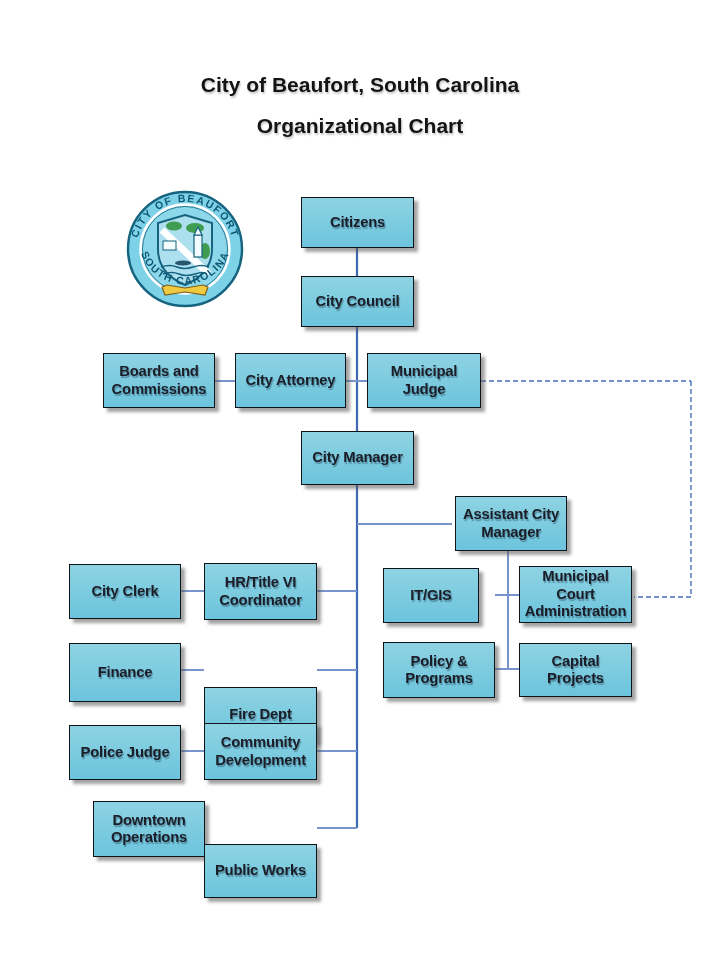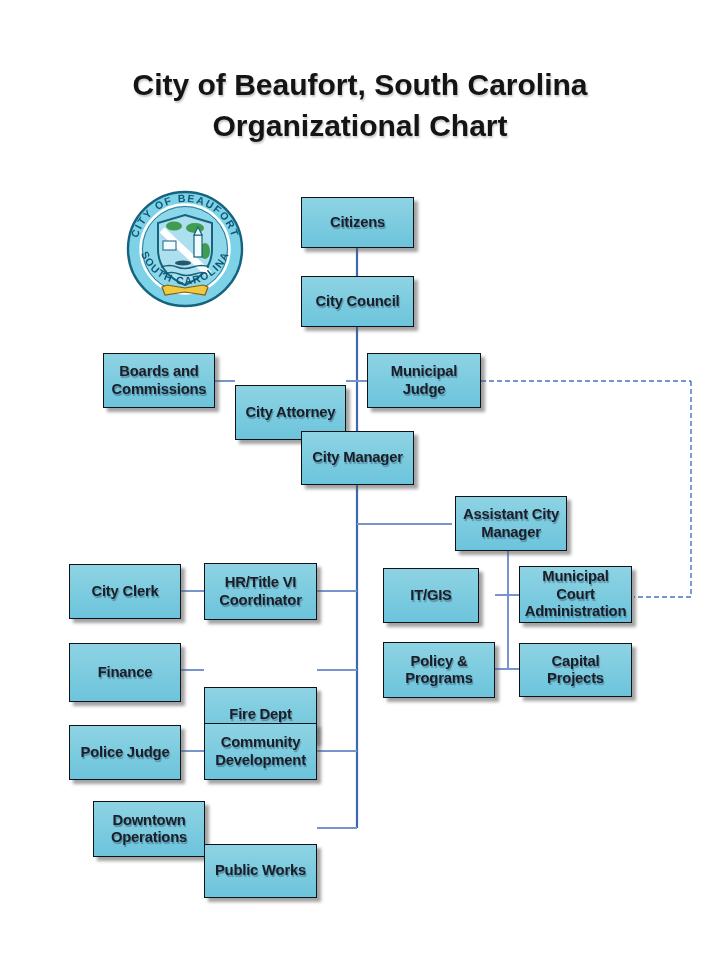--- a/index.html
+++ b/index.html
@@ -2,21 +2,21 @@
 <html><head>
 <meta charset="utf-8">
 <style>
   html,body{margin:0;padding:0;background:#ffffff;}
   #canvas{
     position:relative;width:720px;height:960px;background:#ffffff;overflow:hidden;
     font-family:"Liberation Sans", sans-serif;
   }
   #title{
     position:absolute;top:64px;left:0;width:720px;text-align:center;
-    font-size:30px;line-height:41px;font-weight:600;color:#141414;
+    font-size:21px;line-height:41px;font-weight:600;color:#141414;
     text-shadow:1px 2px 2px rgba(0,0,0,0.22);
   }
   .box{
     position:absolute;box-sizing:border-box;
     background:linear-gradient(#8ed3e3,#6cc4dc);
     border:1.6px solid #0d1319;
     box-shadow:4px 4px 3px rgba(90,90,90,0.55);
     display:flex;align-items:center;justify-content:center;
     text-align:center;white-space:pre-line;
     font-weight:700;font-size:14.8px;line-height:1.18;letter-spacing:-0.2px;
@@ -93,21 +93,21 @@
     <text font-size="10.5" font-weight="bold" fill="#0f5875" letter-spacing="1.4">
       <textPath href="#arcBottom" startOffset="50%" text-anchor="middle">SOUTH CAROLINA</textPath>
     </text>
   </svg>
 
   <div id="boxes">
       <div class="box" style="left: 301px; top: 197px; width: 113px; height: 51px;">Citizens</div>
       <div class="box" style="left: 301px; top: 276px; width: 113px; height: 51px;">City Council</div>
       <div class="box" style="left: 103px; top: 353px; width: 112px; height: 55px;">Boards and
 Commissions</div>
-      <div class="box" style="left: 235px; top: 353px; width: 111px; height: 55px; margin-top: 32px;">City Attorney</div>
+      <div class="box" style="left: 235px; top: 353px; width: 111px; height: 55px;">City Attorney</div>
       <div class="box" style="left: 367px; top: 353px; width: 114px; height: 55px;">Municipal Judge</div>
       <div class="box" style="left: 301px; top: 431px; width: 113px; height: 54px;">City Manager</div>
       <div class="box" style="left: 455px; top: 496px; width: 112px; height: 55px;">Assistant City
 Manager</div>
       <div class="box" style="left: 69px; top: 564px; width: 112px; height: 55px;">City Clerk</div>
       <div class="box" style="left: 204px; top: 563px; width: 113px; height: 57px;">HR/Title VI
 Coordinator</div>
       <div class="box" style="left: 383px; top: 568px; width: 96px; height: 55px;">IT/GIS</div>
       <div class="box" style="left: 519px; top: 566px; width: 113px; height: 57px;">Municipal Court
 Administration</div>

